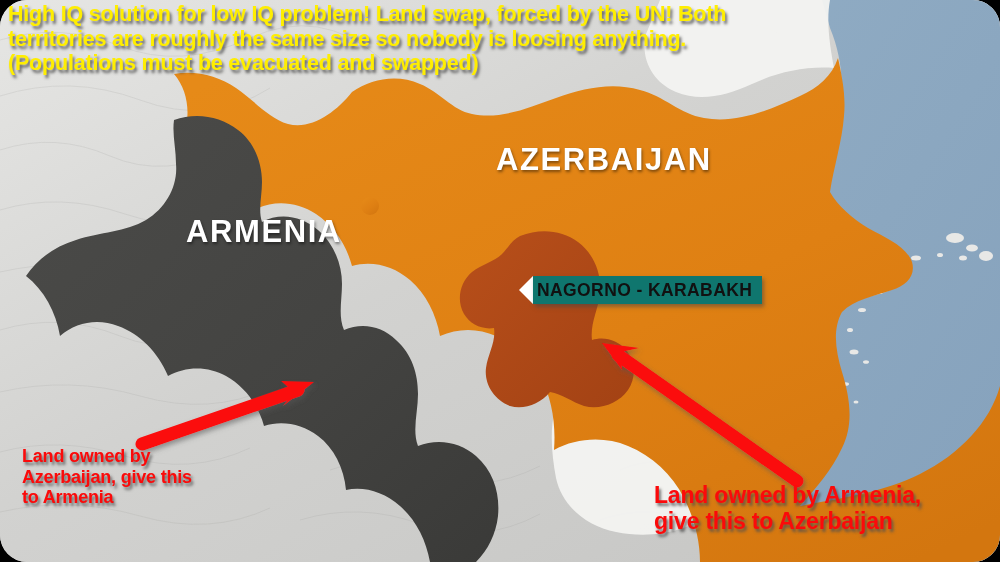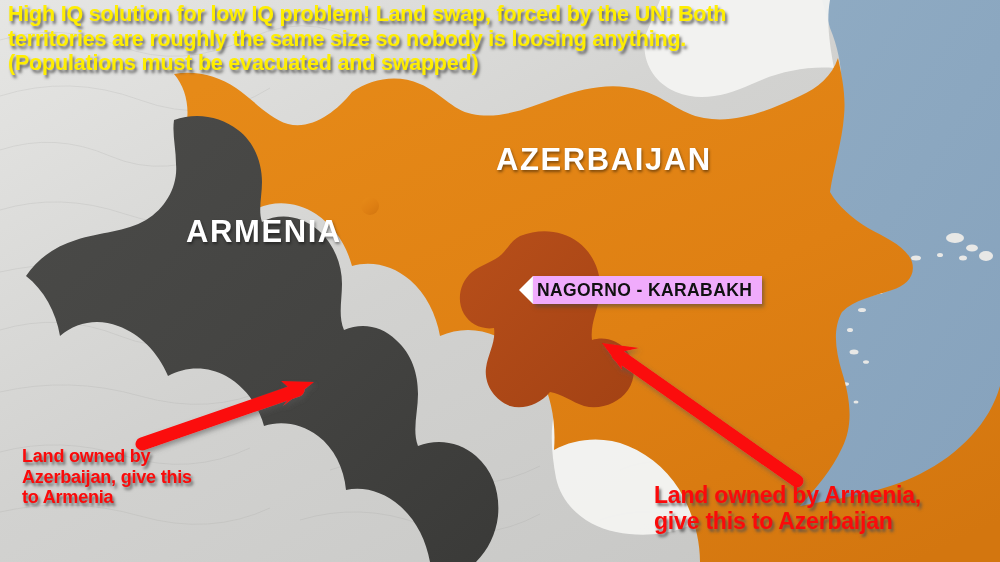--- a/index.html
+++ b/index.html
@@ -7,20 +7,21 @@
     padding: 0;
     background: #000;
   }
   #stage {
     position: relative;
     width: 1000px;
     height: 562px;
     overflow: hidden;
     font-family: "Liberation Sans", sans-serif;
     background: #d9d9d6;
+    border-radius: 27px;
   }
   #map-svg {
     position: absolute;
     left: 0; top: 0;
     width: 1000px;
     height: 562px;
     display: block;
   }
 
   
@@ -77,21 +78,21 @@
     display: flex;
     align-items: center;
   }
   #nk-callout .tip {
     width: 0; height: 0;
     border-top: 14px solid transparent;
     border-bottom: 14px solid transparent;
     border-right: 14px solid #ffffff;
   }
   #nk-callout .box {
-    background: #f0abfc;
+    background: #0f766e;
     height: 28px;
     display: flex;
     align-items: center;
     padding: 0 10px 0 4px;
     color: #111111;
     font-weight: bold;
     font-size: 17.5px;
     letter-spacing: 0.4px;
     box-shadow: 2px 3px 4px rgba(70,70,70,0.55);
   }

